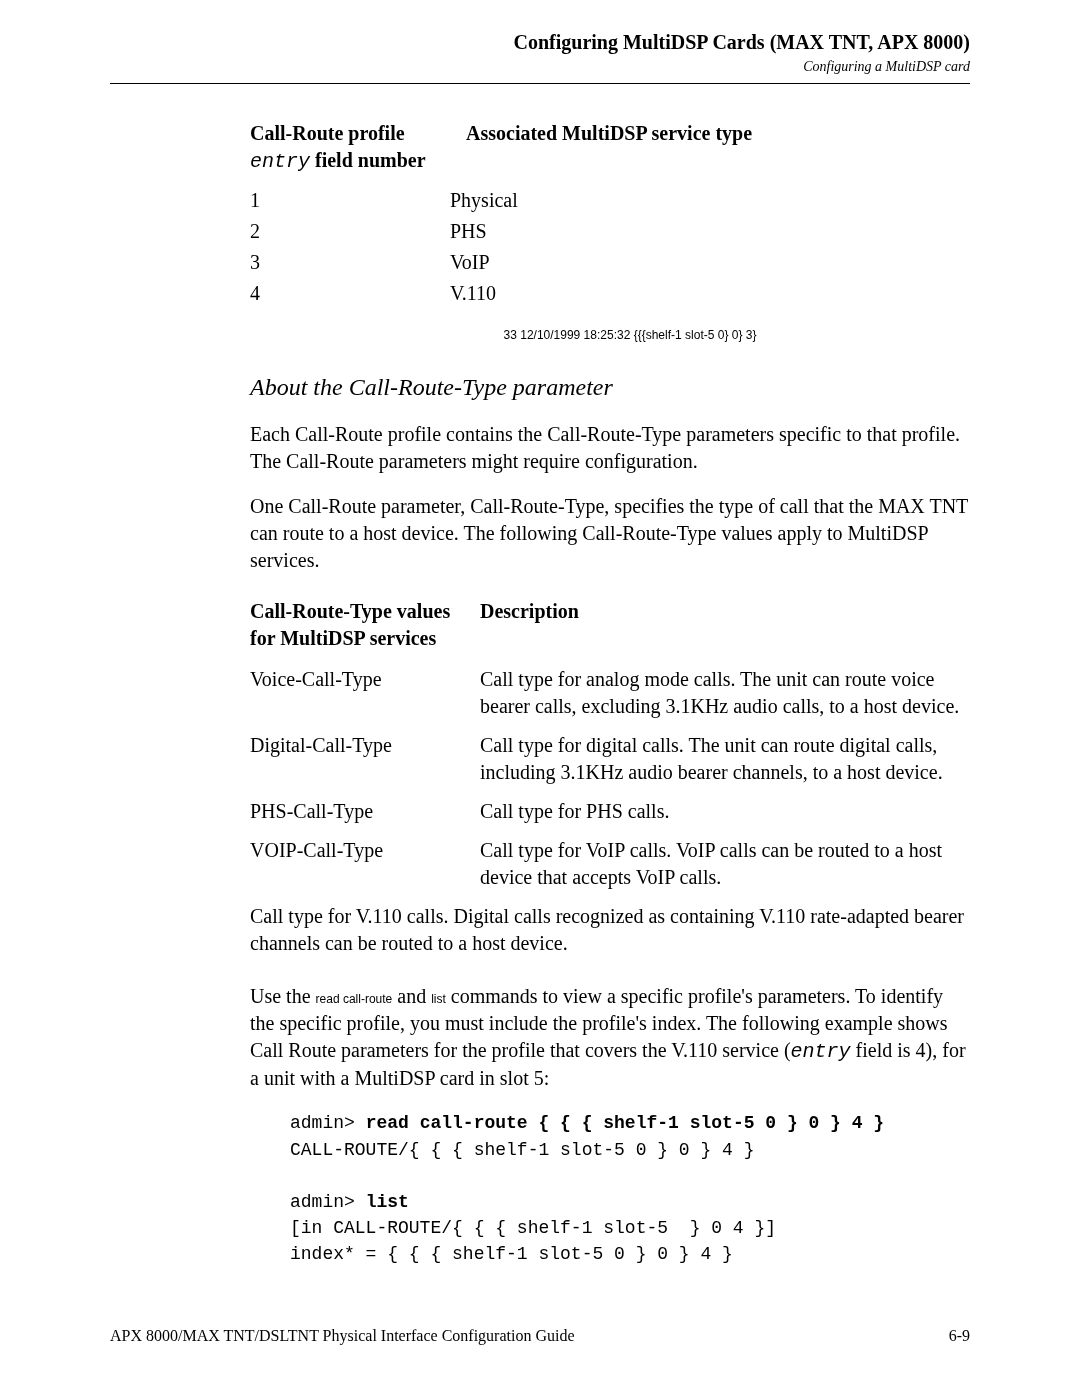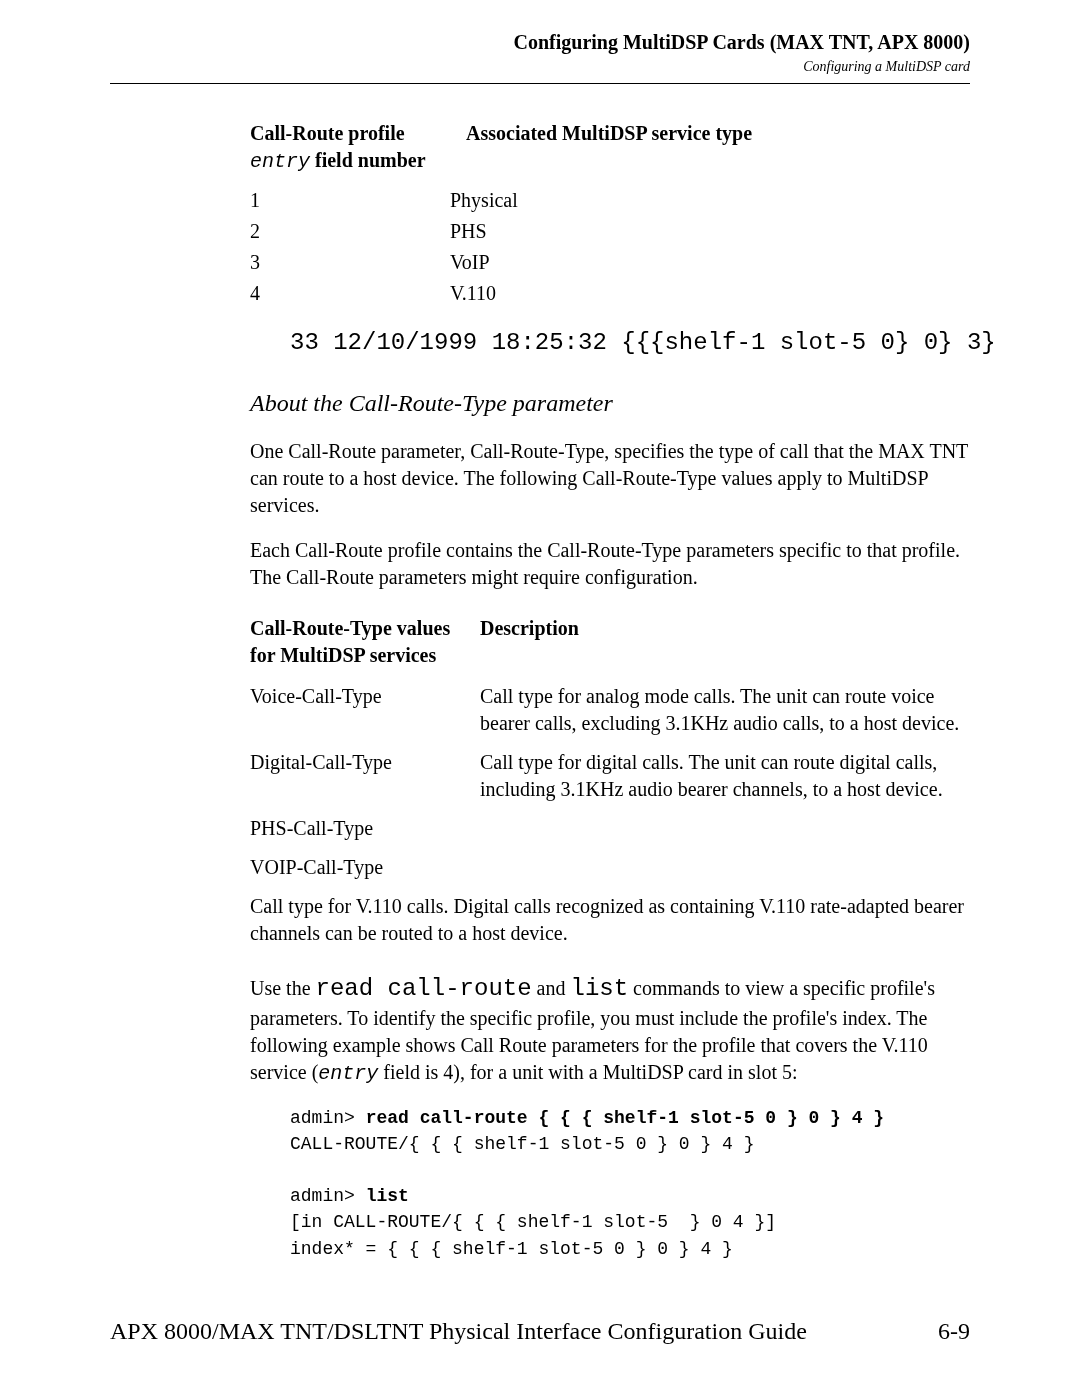--- a/index.html
+++ b/index.html
@@ -48,21 +48,21 @@
     margin-bottom: 18px;
   }
   .tbl1-row { display: flex; gap: 0; }
   .tbl1-c1 { width: 200px; }
   .tbl1-c2 { flex: 1; }
   .tbl1-head { font-weight: bold; padding-bottom: 10px; gap: 16px; }
   .tbl1-head .mono-i { font-family: "Courier New", monospace; font-style: italic; font-weight: normal; }
   .tbl1-body .tbl1-row { padding: 2px 0; }
   .para { margin: 18px 0; }
   .mono-i { font-family: "Courier New", monospace; font-style: italic; }
-  .mono { font-family: Liberation Mono, monospace; font-size: 24px; }
+  .mono { font-family: Liberation Sans, sans-serif; font-size: 12px; text-align: center; }
   .code-indent { margin-left: 40px; white-space: pre; }
   .code-block { margin: 14px 0 0 40px; white-space: pre; font-family: "Courier New", monospace; font-size: 18px; line-height: 1.45; }
   .code-block .b { font-weight: bold; }
   h3.sub {
     font-style: italic;
     font-weight: normal;
     font-size: 24px;
     margin: 28px 0 14px -0px;
   }
   
@@ -71,21 +71,21 @@
   .tbl2-c1 { width: 220px; padding-right: 10px;}
   .tbl2-c2 { flex: 1; }
   .tbl2-head { font-weight: bold; padding-bottom: 8px;}
   .footer {
     position: absolute;
     bottom: 50px;
     left: 110px;
     right: 110px;
     display: flex;
     justify-content: space-between;
-    font-size: 24px;
+    font-size: 16px;
     align-items: center;
   }
 </style>
 </head>
 <body>
 
 <div class="page">
 
   <div class="running-head">
     <div class="bold">Configuring MultiDSP Cards (MAX TNT, APX 8000)</div>
@@ -121,42 +121,44 @@
           <div class="tbl1-c2">V.110</div>
         </div>
       </div>
     </div>
 
 
     <div class="mono code-indent">33 12/10/1999 18:25:32 {{{shelf-1 slot-5 0} 0} 3}</div>
 
     <h3 class="sub">About the Call-Route-Type parameter</h3>
 
+    <p class="para">Each Call-Route profile contains the Call-Route-Type parameters specific to that profile. The Call-Route parameters might require configuration.</p>
+
     <p class="para">One Call-Route parameter, Call-Route-Type, specifies the type of call that the MAX TNT can route to a host device. The following Call-Route-Type values apply to MultiDSP services.</p>
-
-    <p class="para">Each Call-Route profile contains the Call-Route-Type parameters specific to that profile. The Call-Route parameters might require configuration.</p>
 
     <div class="tbl2">
       <div class="tbl2-row tbl2-head">
         <div class="tbl2-c1">Call-Route-Type values for MultiDSP services</div>
         <div class="tbl2-c2">Description</div>
       </div>
       <div class="tbl2-row">
         <div class="tbl2-c1">Voice-Call-Type</div>
         <div class="tbl2-c2">Call type for analog mode calls. The unit can route voice bearer calls, excluding 3.1KHz audio calls, to a host device.</div>
       </div>
       <div class="tbl2-row">
         <div class="tbl2-c1">Digital-Call-Type</div>
         <div class="tbl2-c2">Call type for digital calls. The unit can route digital calls, including 3.1KHz audio bearer channels, to a host device.</div>
       </div>
       <div class="tbl2-row">
         <div class="tbl2-c1">PHS-Call-Type</div>
+        <div class="tbl2-c2">Call type for PHS calls.</div>
       </div>
       <div class="tbl2-row">
         <div class="tbl2-c1">VOIP-Call-Type</div>
+        <div class="tbl2-c2">Call type for VoIP calls. VoIP calls can be routed to a host device that accepts VoIP calls.</div>
       </div>
       <div class="tbl2-row">
         <div class="tbl2-c2">Call type for V.110 calls. Digital calls recognized as containing V.110 rate-adapted bearer channels can be routed to a host device.</div>
       </div>
     </div>
 
     <p class="para">
       <span>Use the </span><span class="mono">read call-route</span><span> and </span><span class="mono">list</span><span> commands to view a specific profile's parameters. To identify the specific profile, you must include the profile's index. The following example shows Call Route parameters for the profile that covers the V.110 service (</span><span class="mono-i">entry</span><span> field is 4), for a unit with a MultiDSP card in slot 5:</span>
     </p>
 

